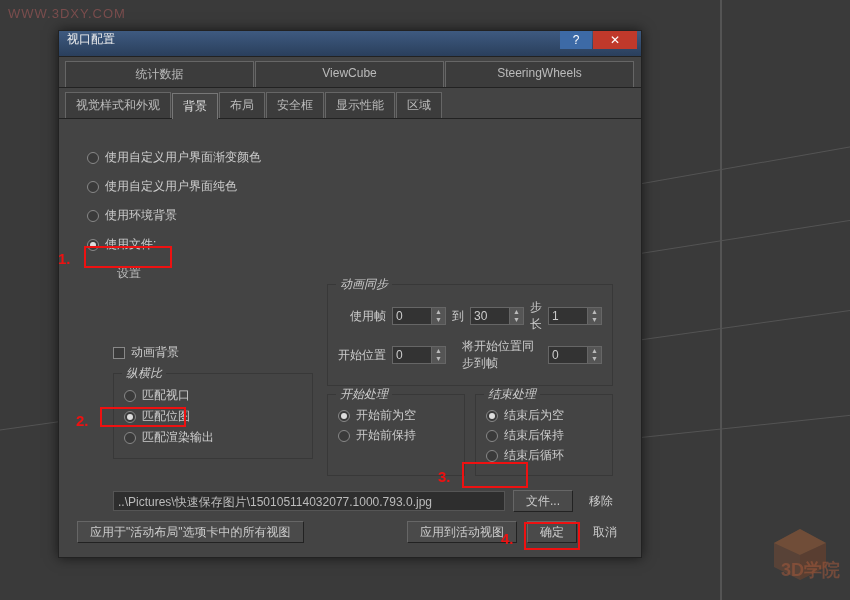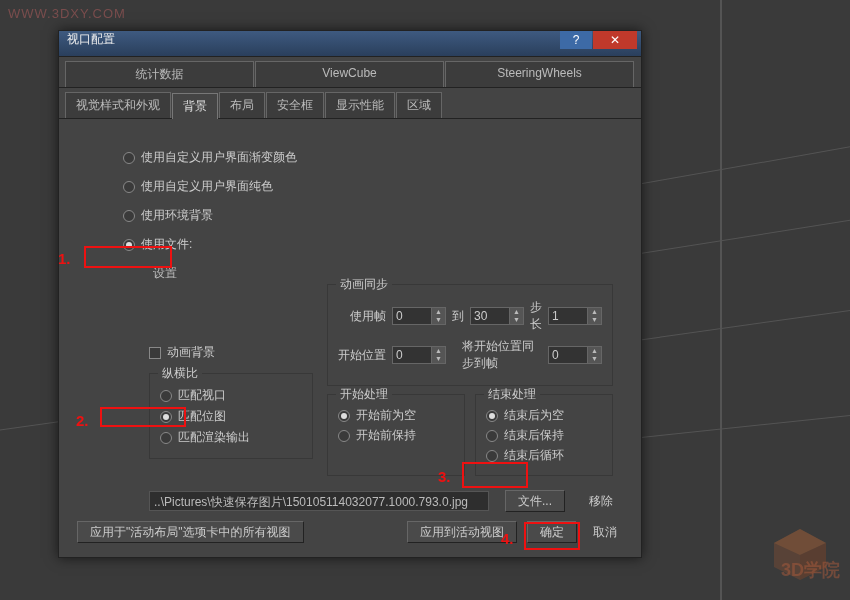--- a/index.html
+++ b/index.html
@@ -14,39 +14,39 @@
   .titlebar{height:26px;background:linear-gradient(#3e5a80,#2a3f5c);display:flex;align-items:flex-start;padding:0 4px 0 8px;border-bottom:1px solid #222;}
   .titlebar .title{flex:1;color:#eee;}
   .tbtns{display:flex;gap:1px;}
   .tbtn{width:32px;height:18px;display:flex;align-items:center;justify-content:center;font-size:12px;color:#fff;}
   .help{background:#3d6aa6;}
   .close{background:#c0392b;width:44px;}
   .tabrow{display:flex;border-bottom:1px solid #222;padding:4px 6px 0;}
   .tab{padding:4px 10px;border:1px solid #666;border-bottom:none;background:#3c3c3c;margin-right:1px;cursor:pointer;position:relative;color:#bbb;}
   .tab.row1{flex:1;text-align:center;}
   .tab.active{background:#444;border-color:#777;top:1px;color:#ddd;}
-  .body{padding:18px 28px 10px;margin-left:36px;}
+  .body{padding:18px 28px 10px;}
   .radio-row{display:flex;align-items:center;margin:12px 0;}
   .radio,.check{width:12px;height:12px;border:1px solid #888;border-radius:50%;margin-right:6px;background:#3a3a3a;display:inline-flex;align-items:center;justify-content:center;}
   .radio.sel::after{content:"";width:6px;height:6px;background:#ddd;border-radius:50%;}
   .check{border-radius:0;}
   .group-label{color:#bbb;margin:4px 0 2px 4px;}
   .fieldset{border:1px solid #383838;border-top:none;position:relative;padding:10px 10px 8px;margin-top:8px;}
   .fieldset::before{content:"";position:absolute;top:0;left:0;width:100%;border-top:1px solid #383838;}
-  .legend{position:absolute;top:-8px;left:8px;background:#444;padding:0 4px;font-size:12px;}
+  .legend{position:absolute;top:-8px;left:8px;background:#444;padding:0 4px;font-size:12px;font-style:italic;}
   .cols{display:flex;gap:14px;}
   .col{flex:1;}
   .aspect-box{width:150px;}
   .spin{display:inline-flex;align-items:center;height:18px;}
   .spin input{width:40px;height:18px;background:#333;border:1px solid #666;color:#ccc;padding:0 3px;}
   .spin .arrows{width:14px;height:18px;background:#555;border:1px solid #666;border-left:none;display:flex;flex-direction:column;}
   .spin .arrows span{flex:1;font-size:7px;line-height:8px;text-align:center;color:#bbb;}
   .row{display:flex;align-items:center;gap:6px;margin:5px 0;}
   .lbl{min-width:48px;text-align:right;font-family:Liberation Serif, serif;}
-  .path-row{display:flex;align-items:center;gap:16px;margin-top:14px;}
+  .path-row{display:flex;align-items:center;gap:8px;margin-top:14px;}
   .path-input{flex:1;height:20px;background:#2e2e2e;border:1px solid #555;padding:2px 4px;color:#bbb;overflow:hidden;white-space:nowrap;}
   .btn{height:22px;padding:0 12px;background:#4a4a4a;border:1px solid #222;border-top-color:#666;border-left-color:#666;color:#ccc;display:inline-flex;align-items:center;cursor:pointer;}
   .footer{position:absolute;bottom:14px;left:18px;right:18px;display:flex;align-items:center;gap:10px;}
   .footer .spacer{flex:1;}
   .anno{position:absolute;color:#e11;font-weight:bold;font-size:15px;z-index:50;}
   .anno-box{position:absolute;border:2px solid #e11;z-index:49;}
   .settings-area{margin-left:26px;}
 </style>
 </head>
 <body>

